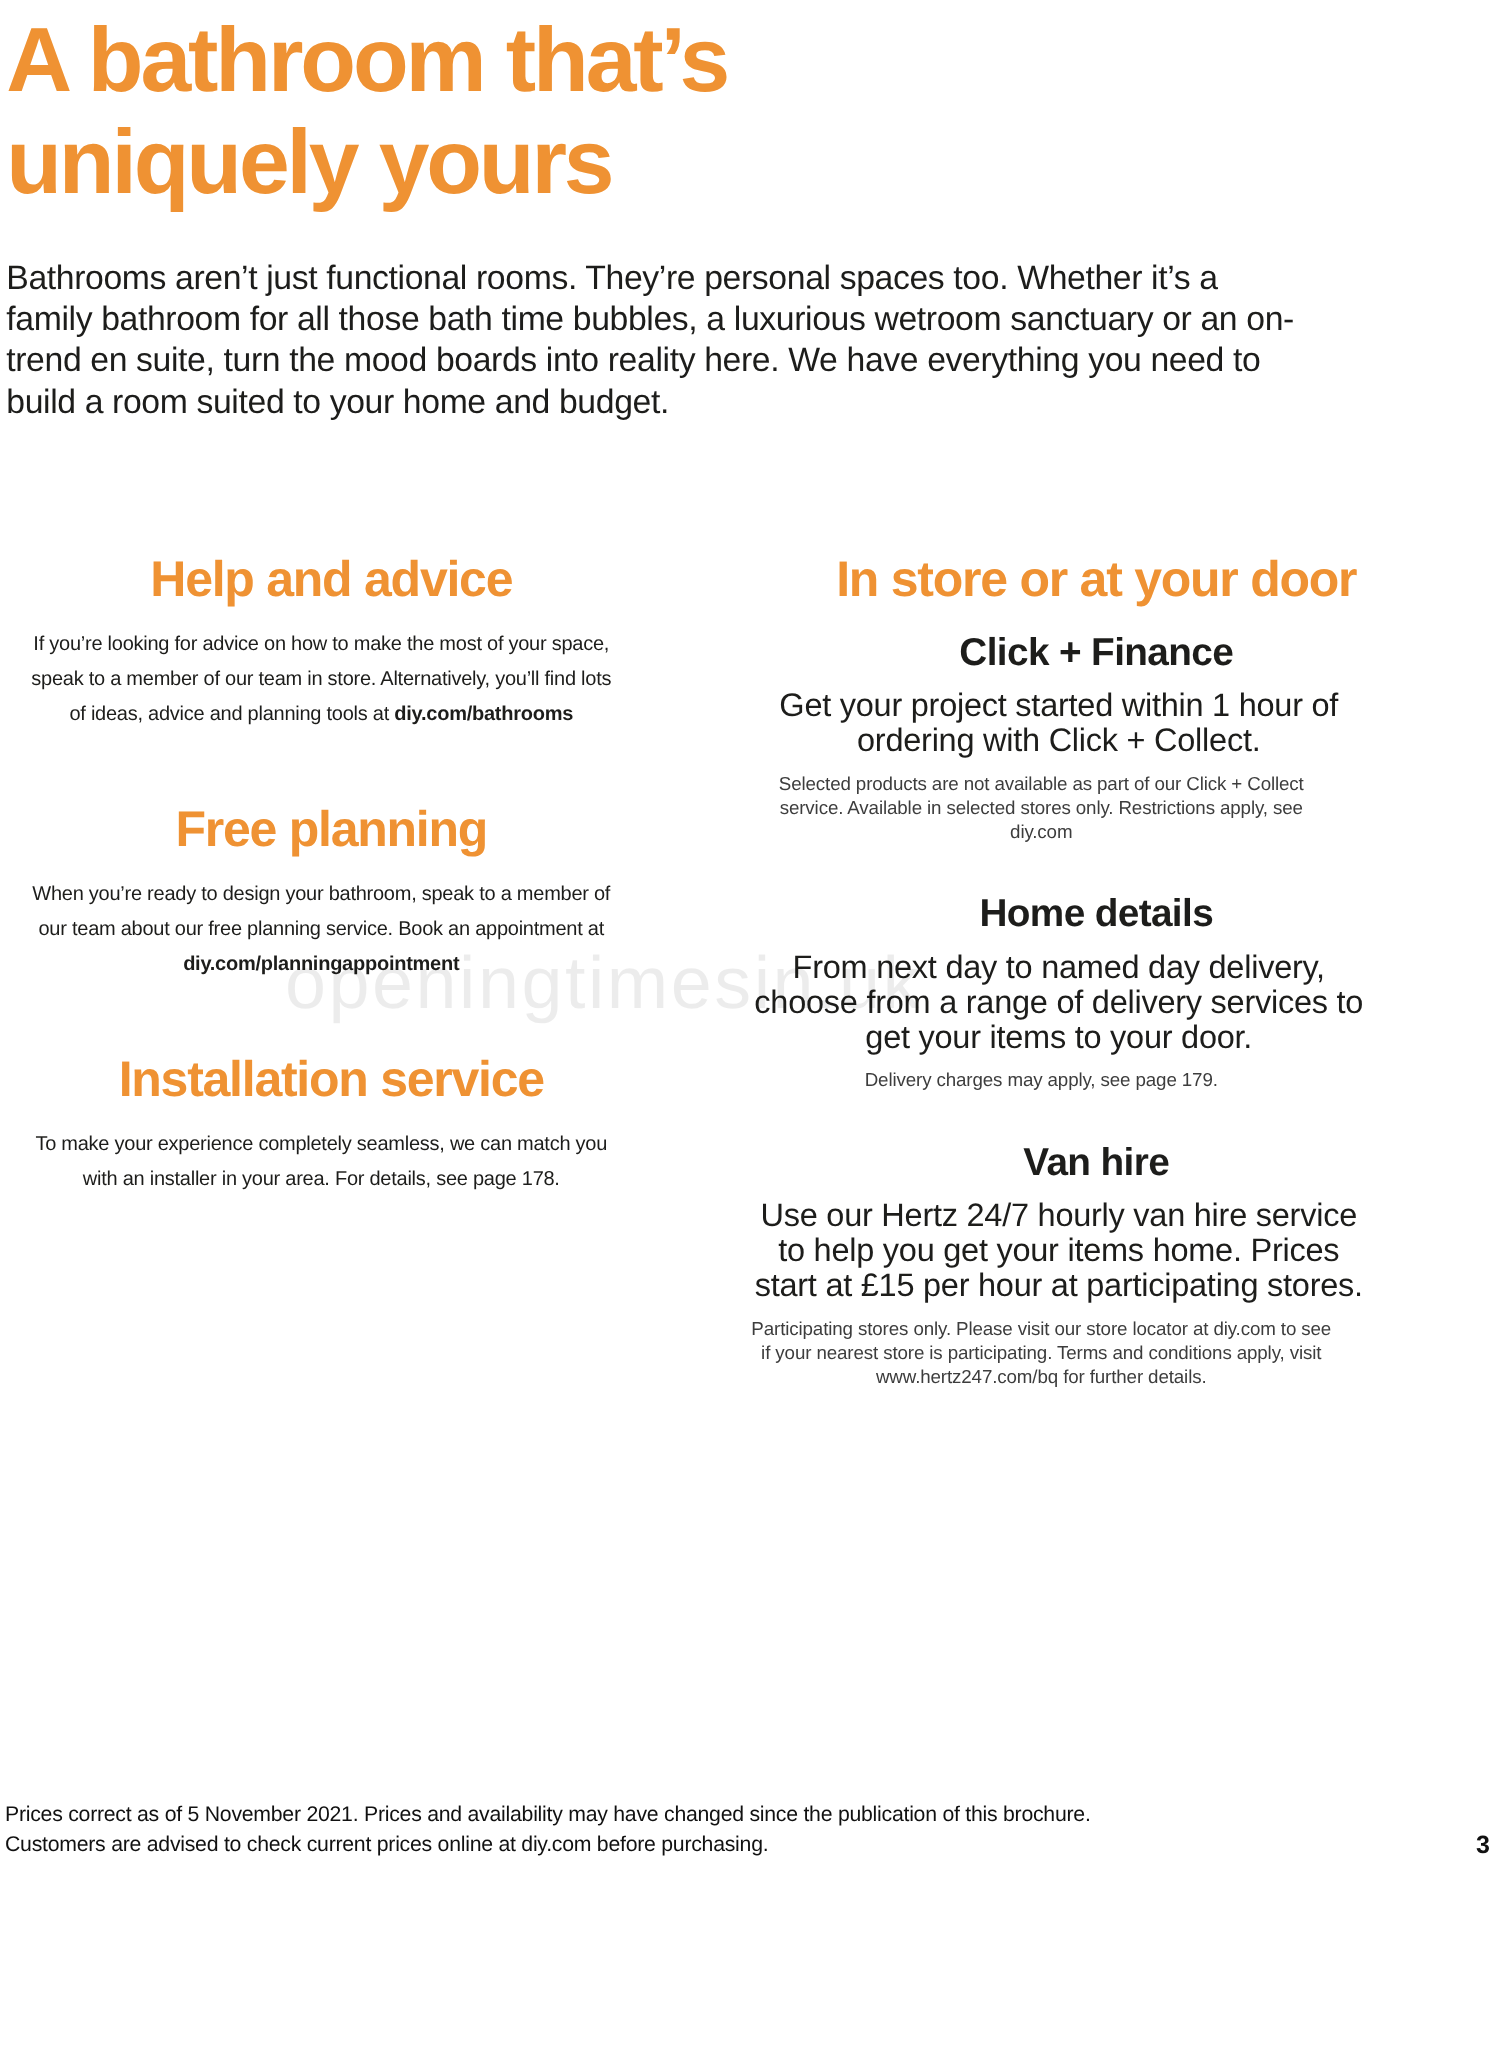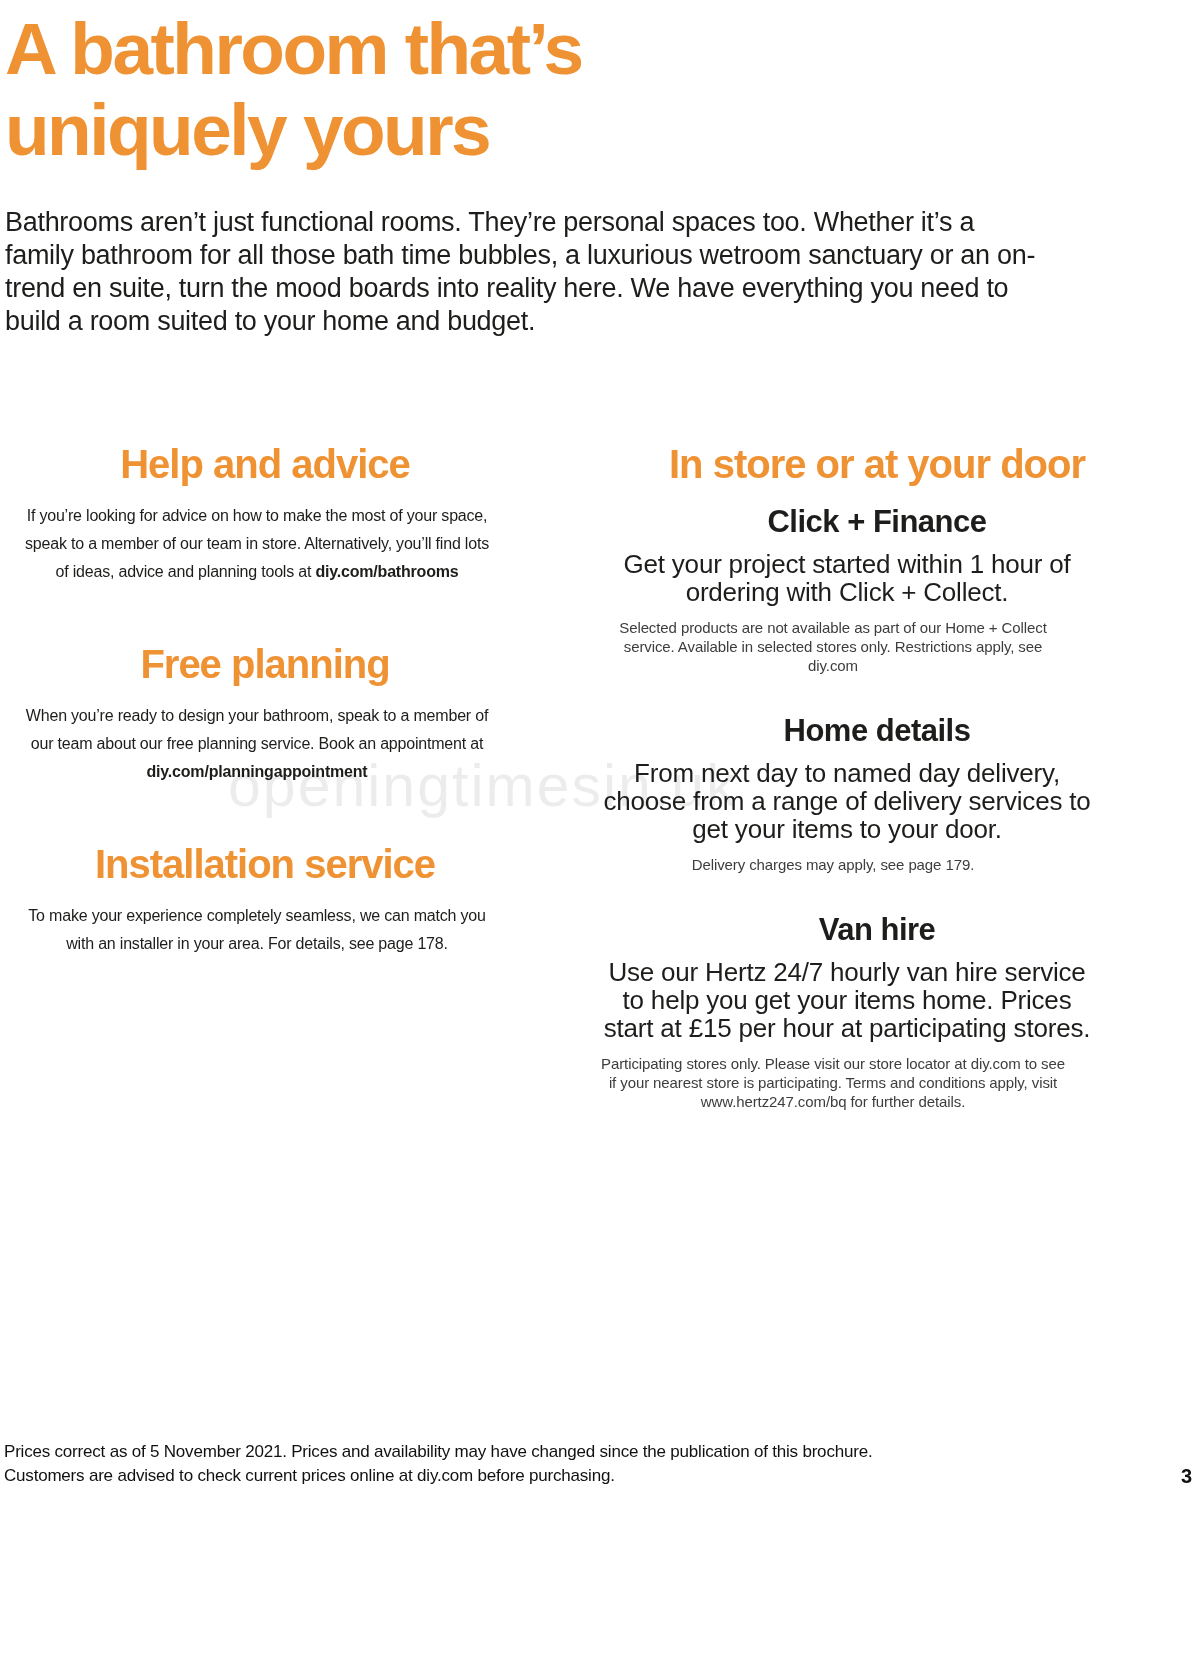--- a/index.html
+++ b/index.html
@@ -134,21 +134,21 @@
 
     </div>
 
     <div class="col-right">
 
       <h2 class="section-title">In store or at your door</h2>
 
       <div class="subsec">
         <h3 class="sub-title">Click + Finance</h3>
         <p class="body">Get your project started within 1 hour of ordering with Click + Collect.</p>
-        <p class="fine">Selected products are not available as part of our Home + Collect service. Available in selected stores only. Restrictions apply, see diy.com</p>
+        <p class="fine">Selected products are not available as part of our Click + Collect service. Available in selected stores only. Restrictions apply, see diy.com</p>
       </div>
 
       <div class="subsec">
         <h3 class="sub-title">Home details</h3>
         <p class="body">From next day to named day delivery, choose from a range of delivery services to get your items to your door.</p>
         <p class="fine">Delivery charges may apply, see page 179.</p>
       </div>
 
       <div class="subsec">
         <h3 class="sub-title">Van hire</h3>

